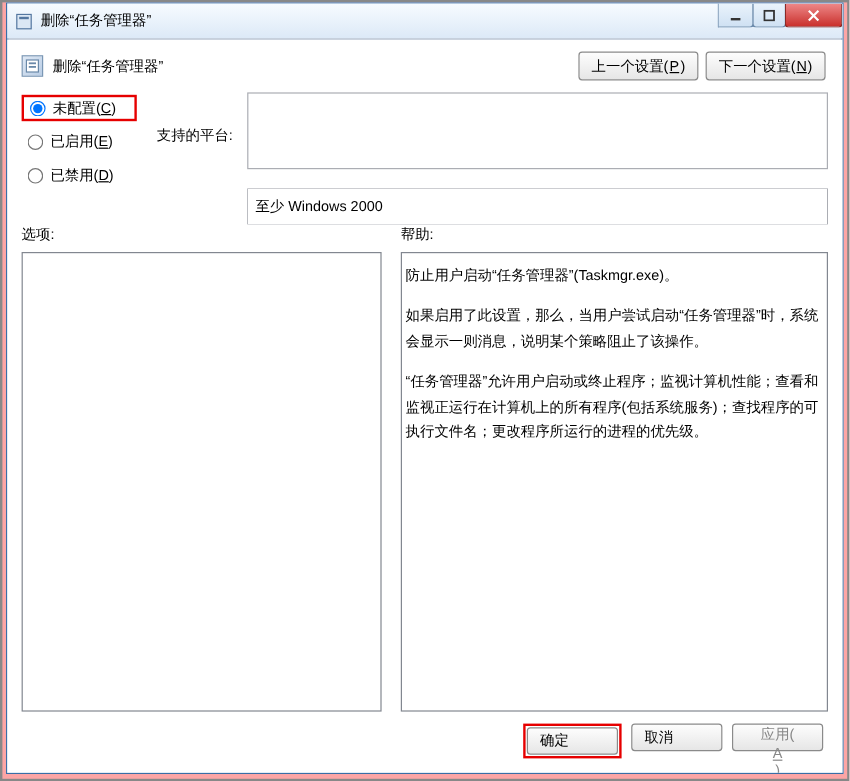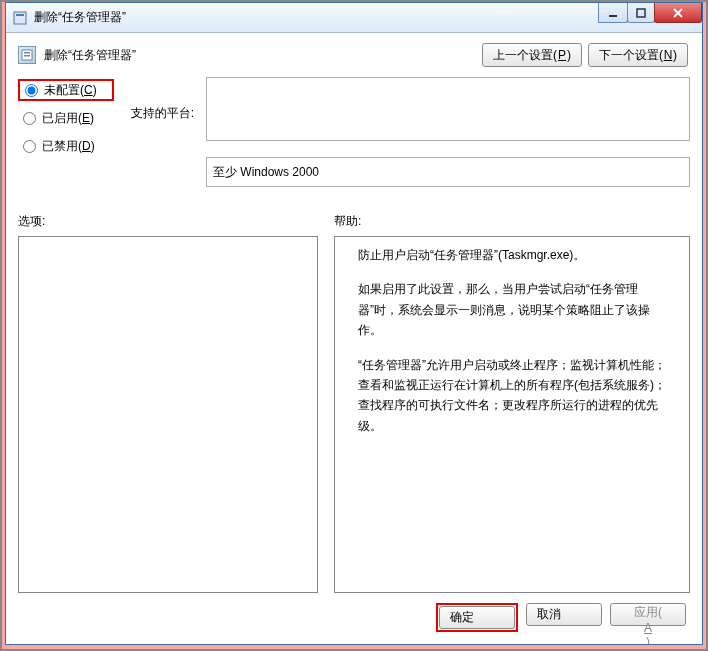--- a/index.html
+++ b/index.html
@@ -63,26 +63,26 @@
   .mid-labels .lbl2 { margin-top: 24px; }
   .right-inputs { flex:1; display:flex; flex-direction:column; gap:16px; }
   .comment-box {
     height: 64px; border:1px solid #abadb3; background:#fff; padding:4px; overflow-y:scroll;
     resize:none; font-family:inherit; font-size:12px;
   }
   .platform-box {
     height: 30px; border:1px solid #abadb3; background:#fff; padding:6px 6px; overflow-y:scroll;
   }
 
-  .body-row { display:flex; gap:16px; margin-top:26px; flex:1; min-height:0; }
+  .body-row { display:flex; gap:16px; margin-top:0; flex:1; min-height:0; }
   .options-col { flex: 0 0 300px; display:flex; flex-direction:column; }
   .help-col { flex: 1; display:flex; flex-direction:column; }
   .col-label { margin-bottom:6px; }
   .panel {
-    flex:1; border:1px solid #828790; background:#fff; padding:8px 23px; overflow-y:scroll;
+    flex:1; border:1px solid #828790; background:#fff; padding:8px 3px; overflow-y:scroll;
     font-size:12px; line-height:1.7;
   }
   .panel p { margin: 0 0 14px 0; }
 
   .footer { display:flex; justify-content:flex-end; gap:8px; padding:10px 4px 2px 0; }
   .footer-btn { min-width: 76px; height:23px; }
   .footer-btn.disabled { color:#888;flex-direction:column; }
   .ok-wrap { border:2px solid #e60000; padding:1px; }
 
   

